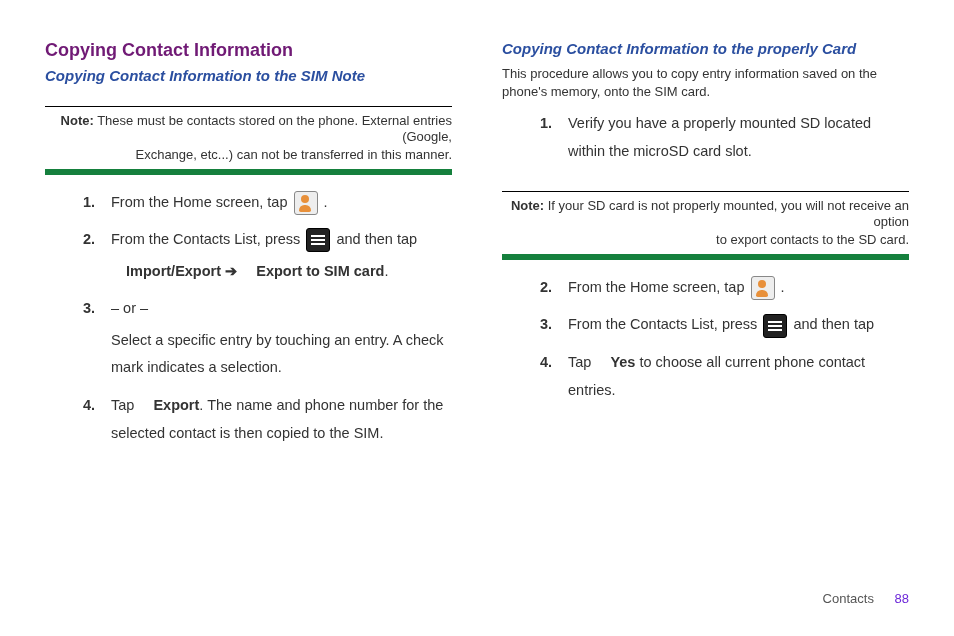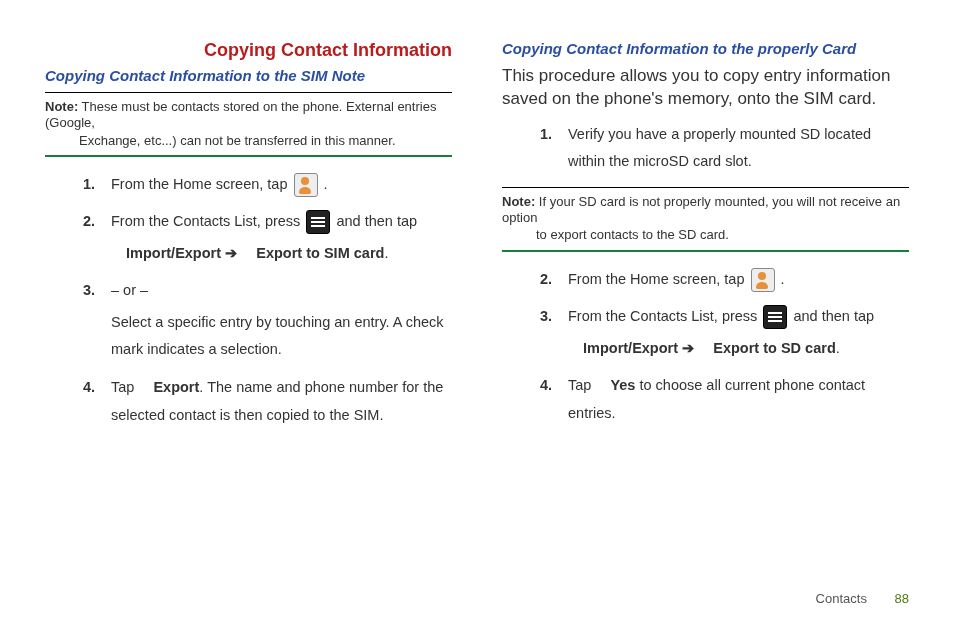--- a/index.html
+++ b/index.html
@@ -18,46 +18,46 @@
     padding: 40px 45px 20px 45px;
     gap: 50px;
     height: 560px;
     box-sizing: border-box;
   }
   .col {
     flex: 1;
     min-width: 0;
   }
   .h1 {
-    color: #b91c1c;
+    color: #701a75;
     font-weight: bold;
     font-size: 18px;
     margin: 0 0 6px 0;
-    text-align: right;
   }
   .h2 {
     color: #2b4fa0;
     font-weight: bold;
     font-style: italic;
     font-size: 15px;
     margin: 0 0 8px 0;
   }
   .para {
-    font-size: 17px;
+    font-size: 13px;
     line-height: 1.35;
     margin: 0 0 10px 0;
     color: #333;
   }
   .note-wrap {
     border-top: 1px solid #000;
-    border-bottom: 2px solid #15803d;
+    border-bottom: 6px solid #15803d;
     padding: 6px 0;
-    margin: 7px 0 14px 0;
+    margin: 22px 0 14px 0;
     font-size: 13px;
     line-height: 1.25;
+    text-align: right;
   }
   .note-label { font-weight: bold; }
   .note-body { display: inline; }
   .note-indent { display: block; padding-left: 34px; margin-top: 1px; }
   .steps { margin: 0; padding: 0; }
   .step {
     display: flex;
     align-items: flex-start;
     font-size: 14.5px;
     line-height: 1.9;
@@ -112,21 +112,21 @@
     height: 2px; background: #fff;
     box-shadow: 0 4px 0 #fff, 0 8px 0 #fff;
   }
   .footer {
     position: absolute;
     bottom: 30px;
     right: 45px;
     font-size: 13px;
     color: #555;
   }
-  .footer .pg { margin-left: 24px; color: #4d7c0f; }
+  .footer .pg { margin-left: 17px; color: #6d28d9; }
 </style>
 </head>
 <body>
 
 <div class="page">
 
   <div class="col">
     <div class="h1">Copying Contact Information</div>
     <div class="h2">Copying Contact Information to the SIM Note</div>
 
@@ -205,23 +205,20 @@
             <span>From the Home screen, tap </span><span class="icon icon-contacts"></span><span> .</span>
           </p>
         </div>
       </div>
 
       <div class="step">
         <div class="step-num">3.</div>
         <div class="step-body">
           <p>
             <span>From the Contacts List, press </span><span class="icon icon-menu"></span><span> and then tap </span>
-          </p>
-          <p>
-            <span class="bold">Import/Export</span><span class="arrow"> ➔ </span><span class="bold">Export to SD card</span><span>.</span>
           </p>
         </div>
       </div>
 
       <div class="step">
         <div class="step-num">4.</div>
         <div class="step-body">
           <p>
             <span>Tap </span><span class="bold">Yes</span><span> to choose all current phone contact entries.</span>
           </p>

